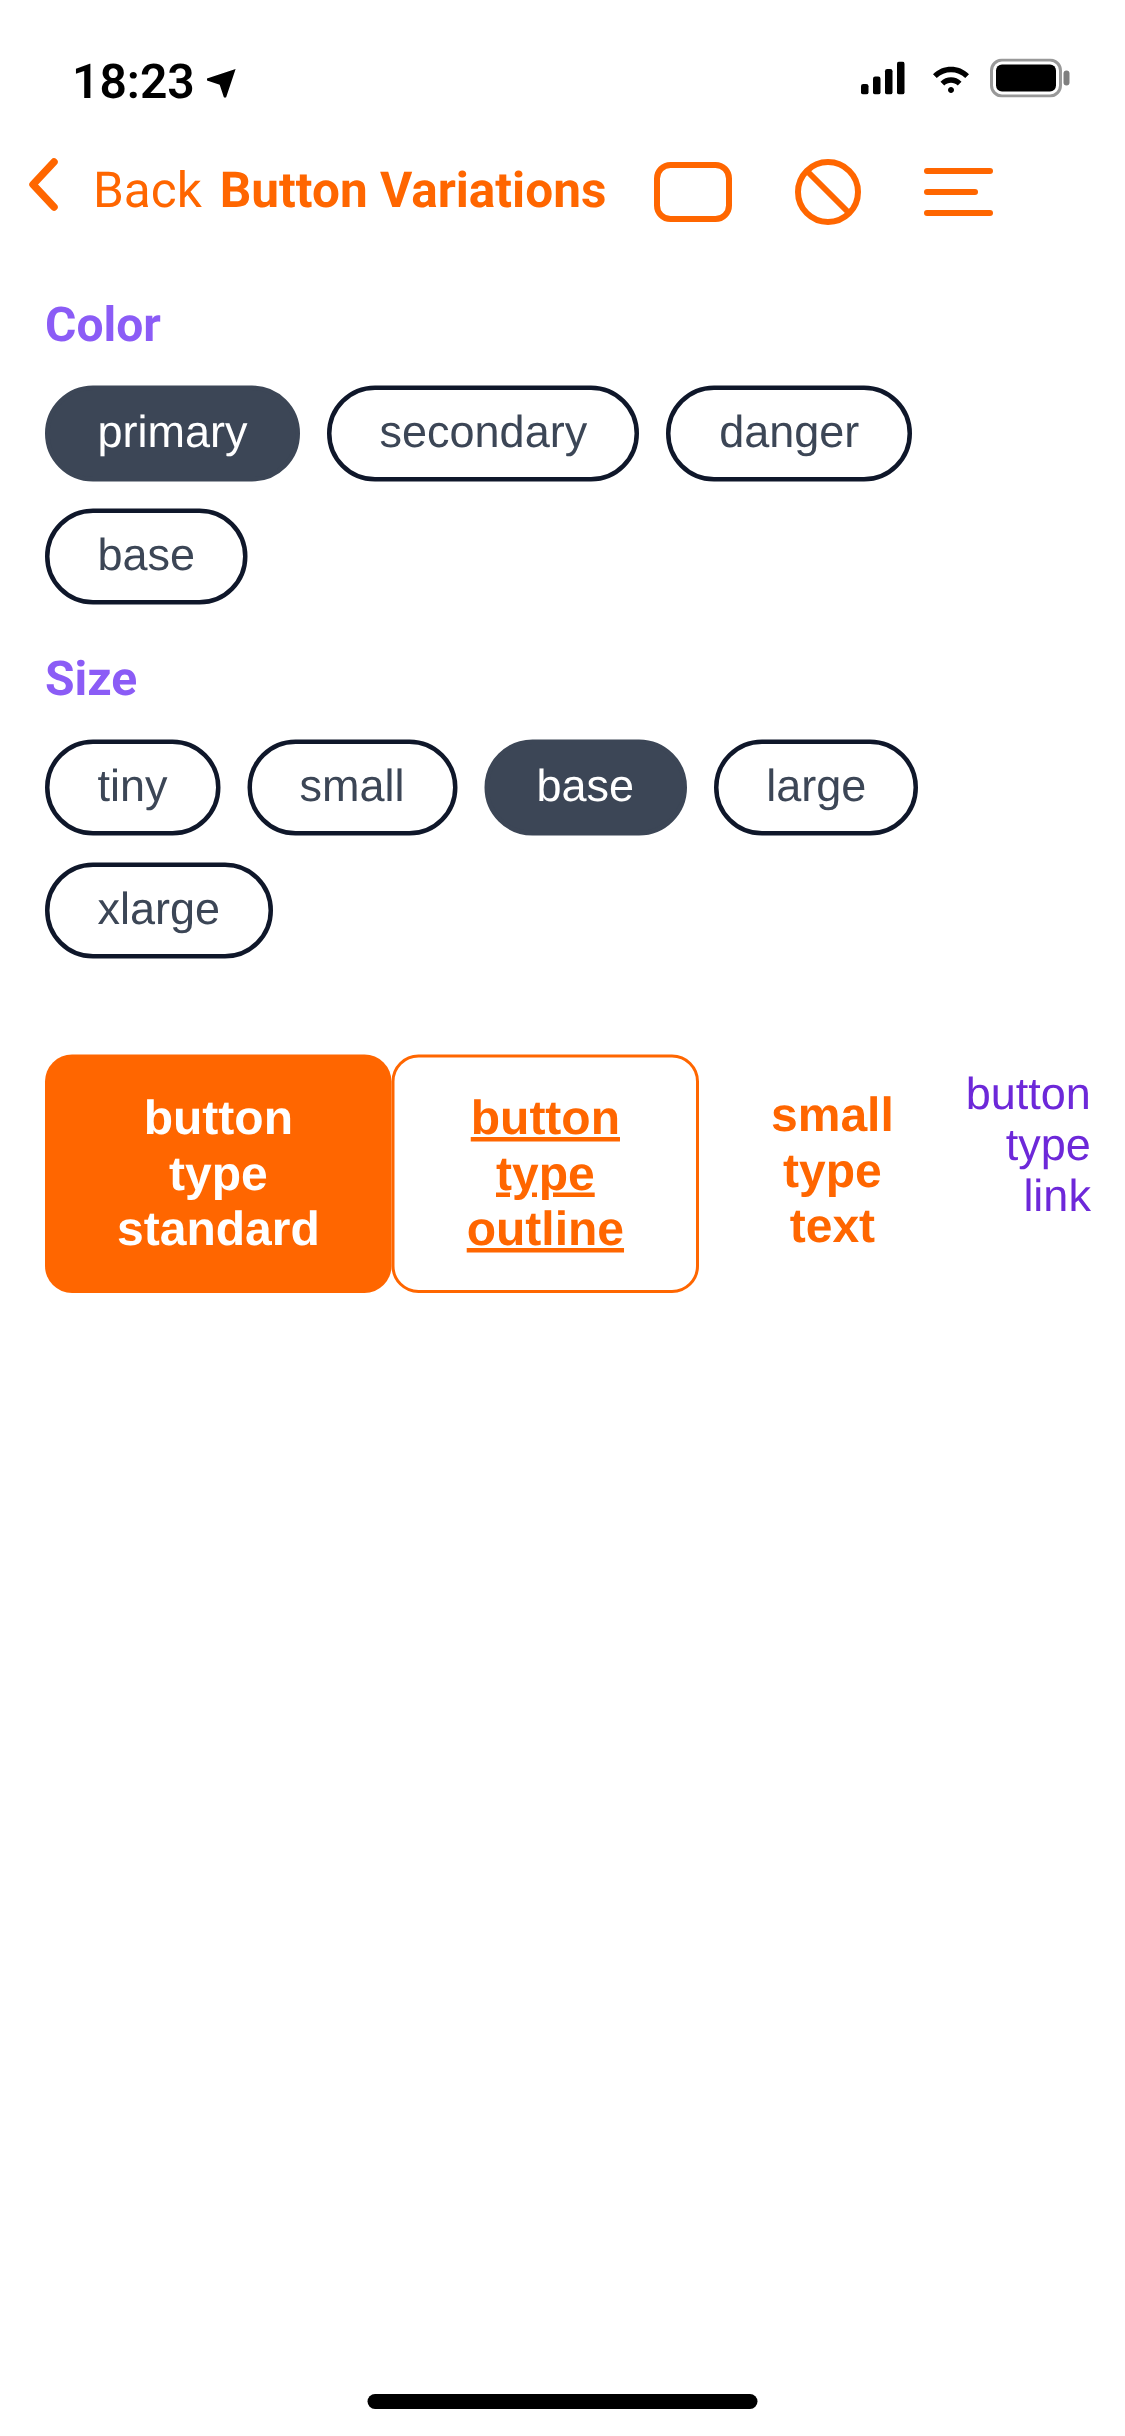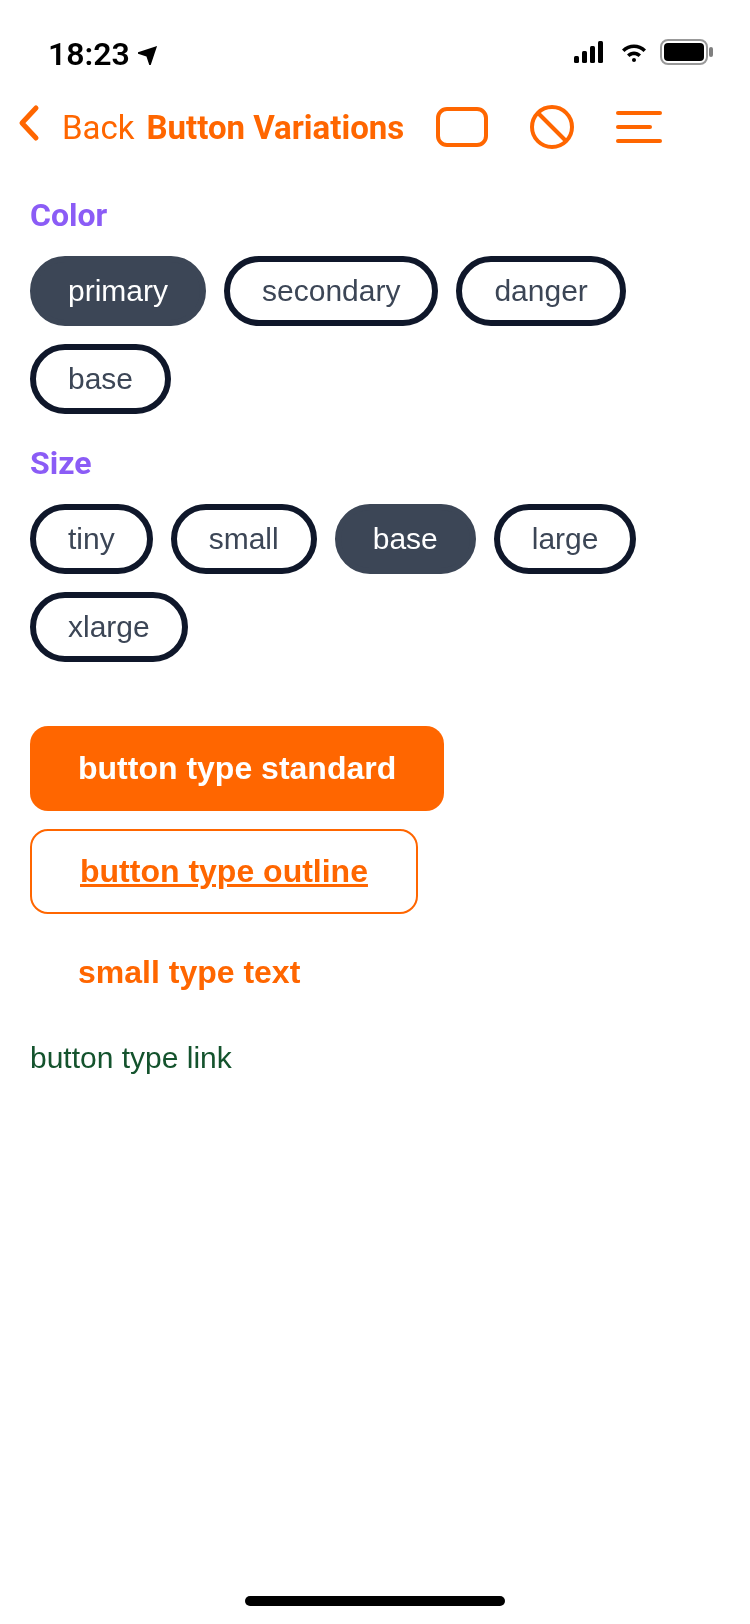--- a/index.html
+++ b/index.html
@@ -88,43 +88,42 @@
     .section-label:first-child {
       margin-top: 0;
     }
     .pill-row {
       display: flex;
       gap: 18px;
       flex-wrap: wrap;
       margin-bottom: 30px;
     }
     .pill {
-      border: 6px solid #0f172a;
+      border: 3px solid #0f172a;
       background: #fff;
       color: #3c4656;
       font-size: 30px;
       font-weight: 500;
       padding: 14px 32px;
       border-radius: 999px;
       cursor: pointer;
       line-height: 1;
     }
     .pill.selected {
       background: #3c4656;
       border-color: #3c4656;
       color: #fff;
     }
     
     
     .demo-section {
       margin-top: 64px;
       display: flex;
-      flex-direction: column;
+      flex-direction: row;
       align-items: flex-start;
-      gap: 18px;
     }
     .btn-standard {
       background: #FF6600;
       color: #fff;
       font-size: 32px;
       font-weight: 700;
       padding: 24px 48px;
       border: none;
       border-radius: 18px;
       cursor: pointer;
@@ -144,27 +143,27 @@
       background: transparent;
       color: #FF6600;
       font-size: 32px;
       font-weight: 700;
       padding: 22px 48px;
       border: none;
       cursor: pointer;
     }
     .btn-link {
       background: transparent;
-      color: #14532d;
+      color: #6d28d9;
       font-size: 30px;
       font-weight: 400;
       padding: 10px 0;
       border: none;
       cursor: pointer;
-      text-align: left;
+      text-align: right;
     }
     
     
     .home-indicator {
       position: absolute;
       bottom: 18px;
       left: 50%;
       transform: translateX(-50%);
       width: 260px;
       height: 10px;

